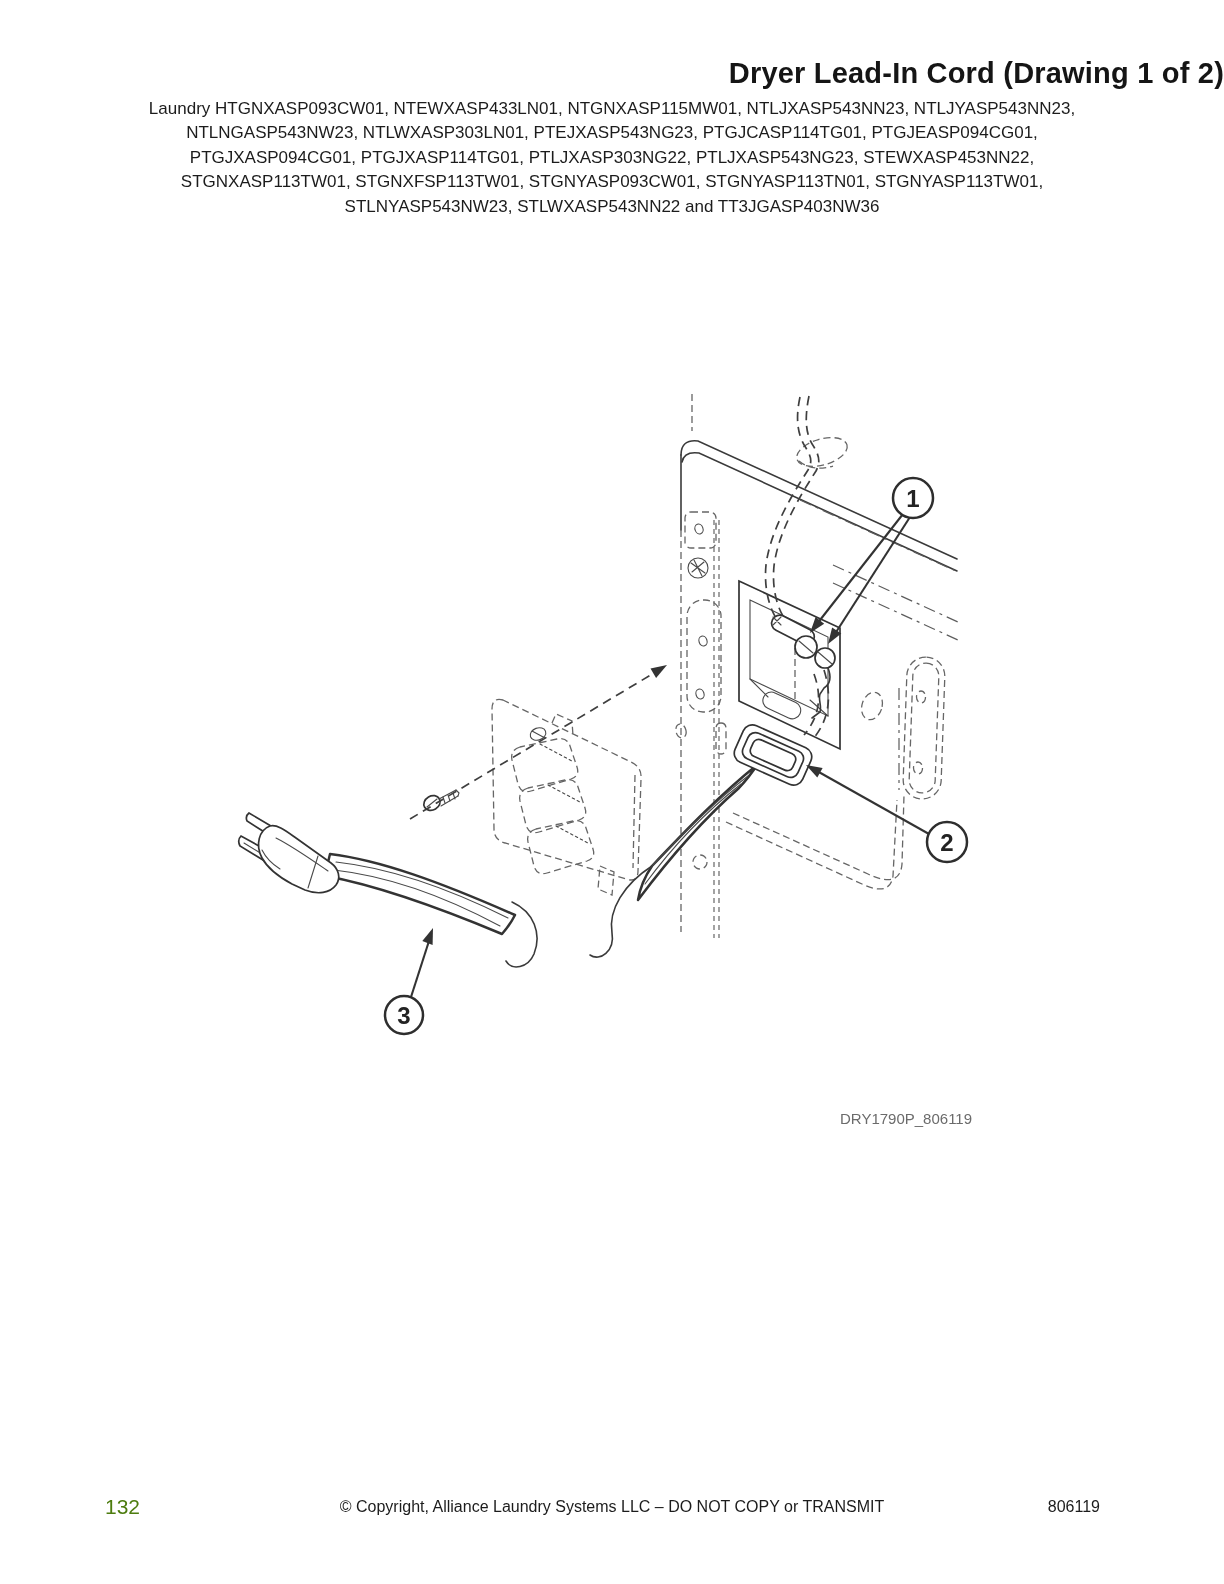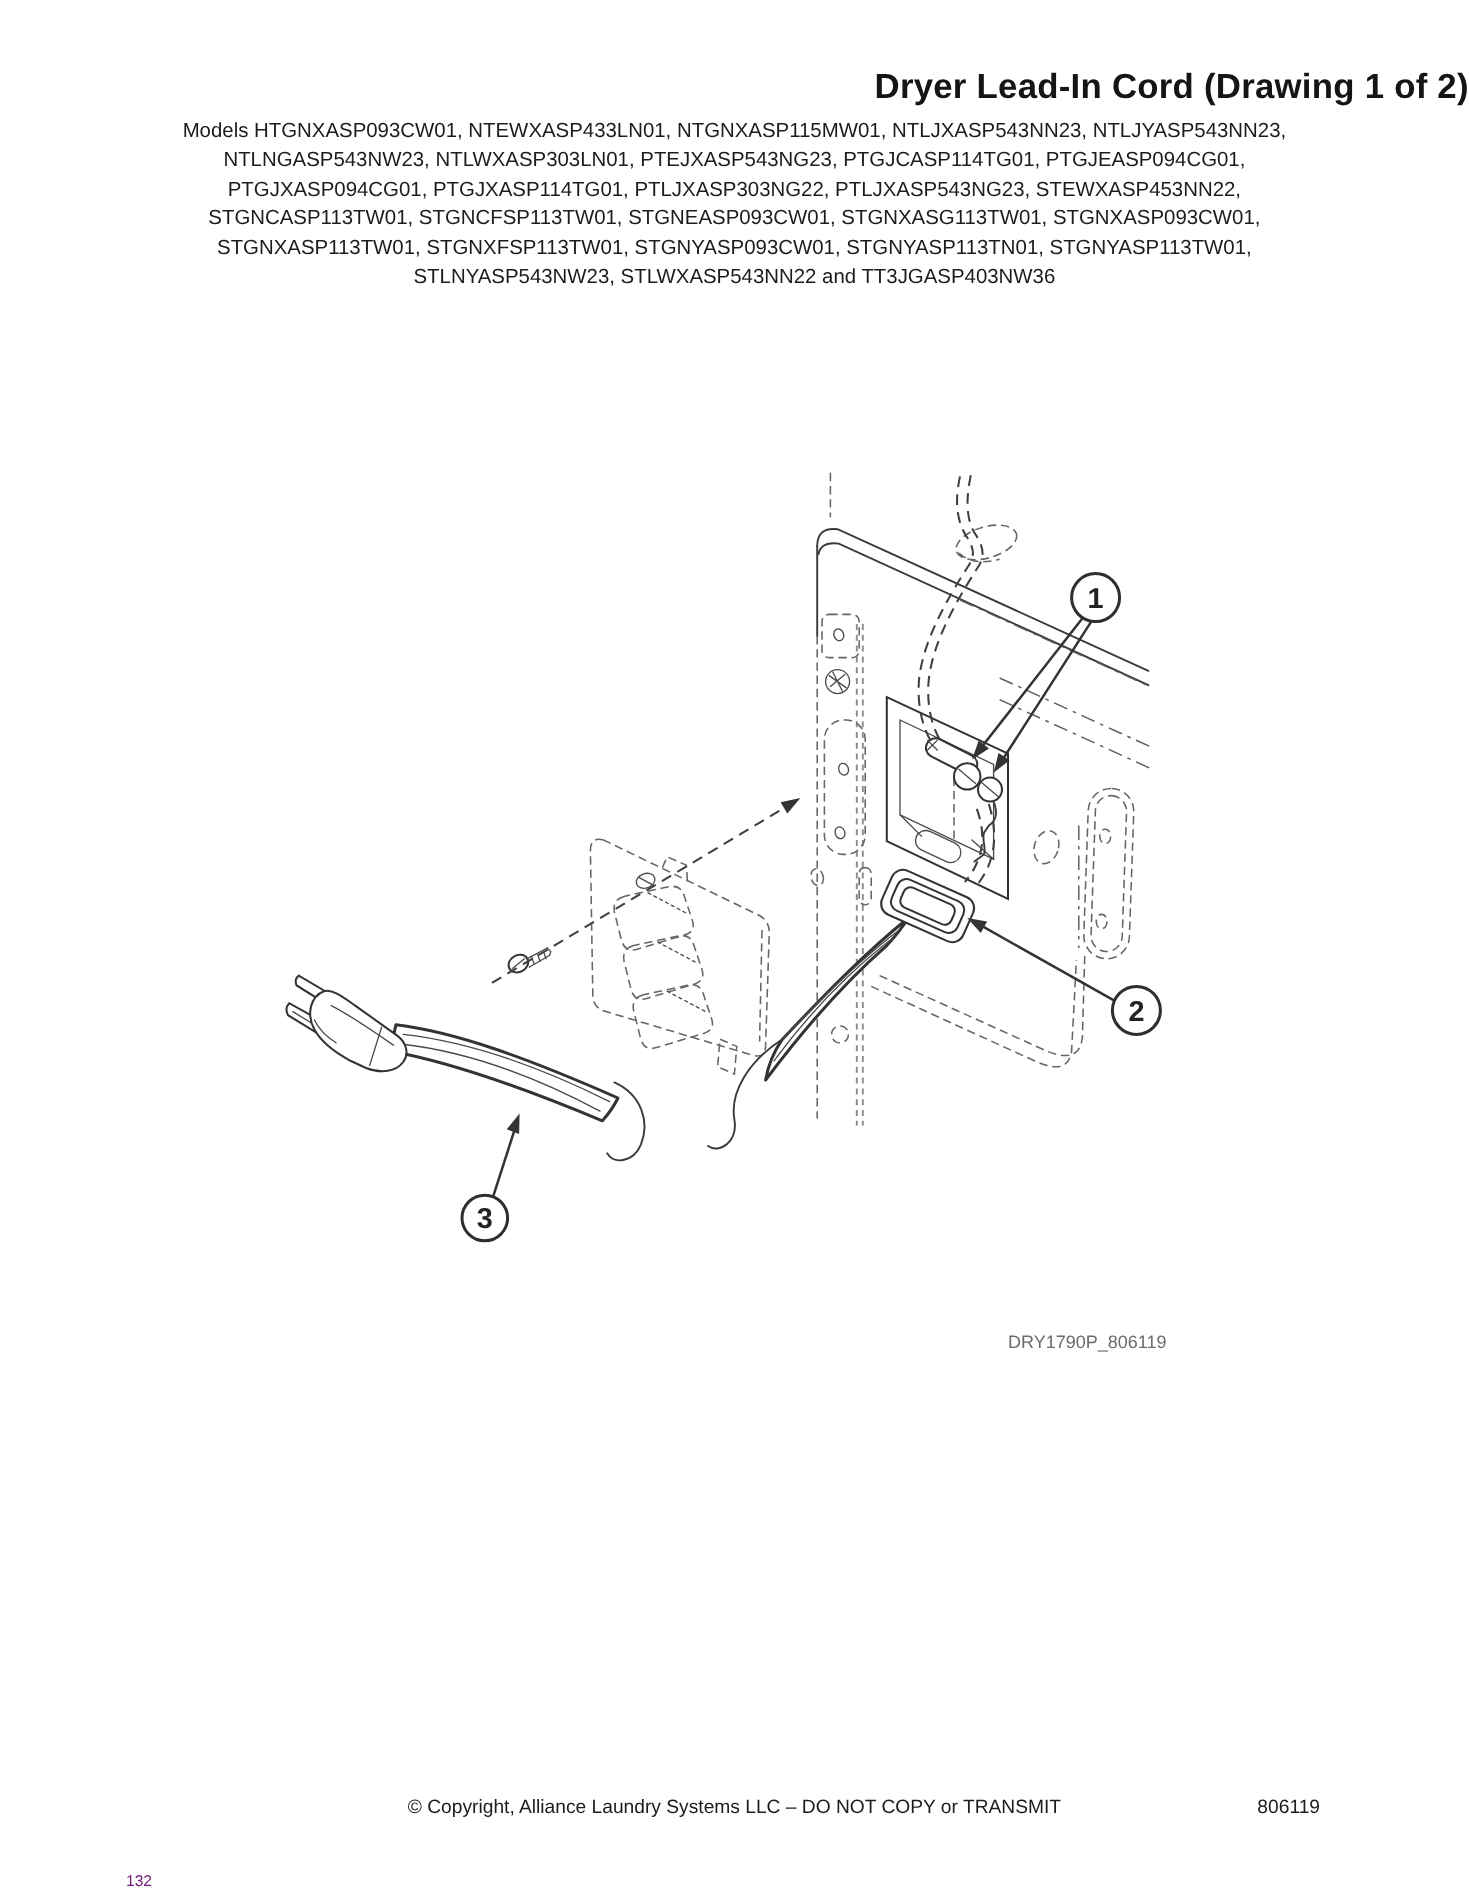--- a/index.html
+++ b/index.html
@@ -14,21 +14,21 @@
   }
   .models{
     position:absolute;top:97px;left:92px;width:1040px;text-align:center;
     font-size:17px;line-height:24.4px;color:#1c1c1c;
   }
   .diagram-svg{position:absolute;left:180px;top:380px;}
   .caption{
     position:absolute;left:840px;top:1110px;font-size:15px;color:#6b6b6b;
   }
   .footer-page{
-    position:absolute;left:105px;top:1560px;font-size:13px;color:#701a75;
+    position:absolute;left:105px;top:1495px;font-size:21px;color:#4d7c0f;
   }
   .footer-copy{
     position:absolute;left:0;top:1498px;width:100%;text-align:center;
     font-size:16px;color:#1c1c1c;
   }
   .footer-doc{
     position:absolute;right:124px;top:1498px;font-size:16px;color:#1c1c1c;
   }
   
   .ln{stroke:#3a3a3a;fill:none;stroke-width:1.6;stroke-linecap:round;}
@@ -45,24 +45,23 @@
   .ah{fill:#333;stroke:none;}
 </style>
 </head>
 <body>
 
 <div class="page">
 
   <div class="title">Dryer Lead-In Cord (Drawing 1 of 2)</div>
 
   <div class="models">
-    <div>Models HTGNXASP093CW01, NTEWXASP433LN01, NTGNXASP115MW01, NTLJXASP543NN23, NTLJYASP543NN23,</div>
+    <div>Laundry HTGNXASP093CW01, NTEWXASP433LN01, NTGNXASP115MW01, NTLJXASP543NN23, NTLJYASP543NN23,</div>
     <div>NTLNGASP543NW23, NTLWXASP303LN01, PTEJXASP543NG23, PTGJCASP114TG01, PTGJEASP094CG01,</div>
     <div>PTGJXASP094CG01, PTGJXASP114TG01, PTLJXASP303NG22, PTLJXASP543NG23, STEWXASP453NN22,</div>
-    <div>STGNCASP113TW01, STGNCFSP113TW01, STGNEASP093CW01, STGNXASG113TW01, STGNXASP093CW01,</div>
     <div>STGNXASP113TW01, STGNXFSP113TW01, STGNYASP093CW01, STGNYASP113TN01, STGNYASP113TW01,</div>
     <div>STLNYASP543NW23, STLWXASP543NN22 and TT3JGASP403NW36</div>
   </div>
 
   <svg class="diagram-svg" width="820" height="660" viewBox="180 380 820 660" xmlns="http://www.w3.org/2000/svg">
 
     <g>
 
       <path class="hid" d="M 692,394 L 692,431"></path>
 

